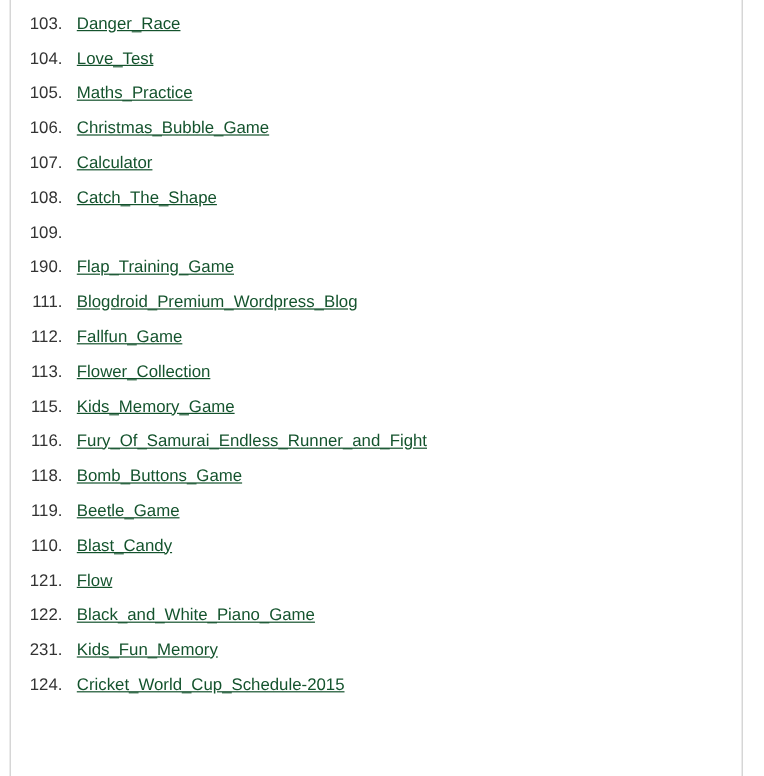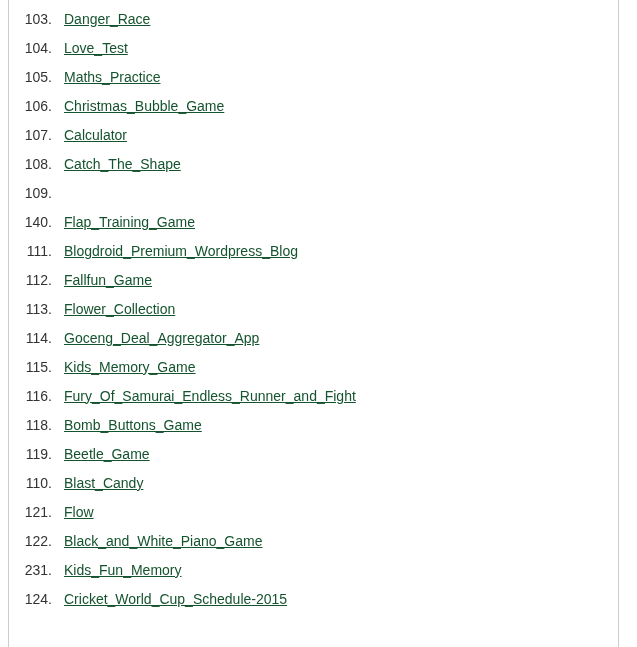--- a/index.html
+++ b/index.html
@@ -73,38 +73,34 @@
         <span class="link-wrap"><a href="#">Calculator</a></span>
       </li>
       <li>
         <span class="number">108.</span>
         <span class="link-wrap"><a href="#">Catch_The_Shape</a></span>
       </li>
       <li>
         <span class="number">109.</span>
       </li>
       <li>
-        <span class="number">140.</span>
+        <span class="number">190.</span>
         <span class="link-wrap"><a href="#">Flap_Training_Game</a></span>
       </li>
       <li>
         <span class="number">111.</span>
         <span class="link-wrap"><a href="#">Blogdroid_Premium_Wordpress_Blog</a></span>
       </li>
       <li>
         <span class="number">112.</span>
         <span class="link-wrap"><a href="#">Fallfun_Game</a></span>
       </li>
       <li>
         <span class="number">113.</span>
         <span class="link-wrap"><a href="#">Flower_Collection</a></span>
-      </li>
-      <li>
-        <span class="number">114.</span>
-        <span class="link-wrap"><a href="#">Goceng_Deal_Aggregator_App</a></span>
       </li>
       <li>
         <span class="number">115.</span>
         <span class="link-wrap"><a href="#">Kids_Memory_Game</a></span>
       </li>
       <li>
         <span class="number">116.</span>
         <span class="link-wrap"><a href="#">Fury_Of_Samurai_Endless_Runner_and_Fight</a></span>
       </li>
       <li>

